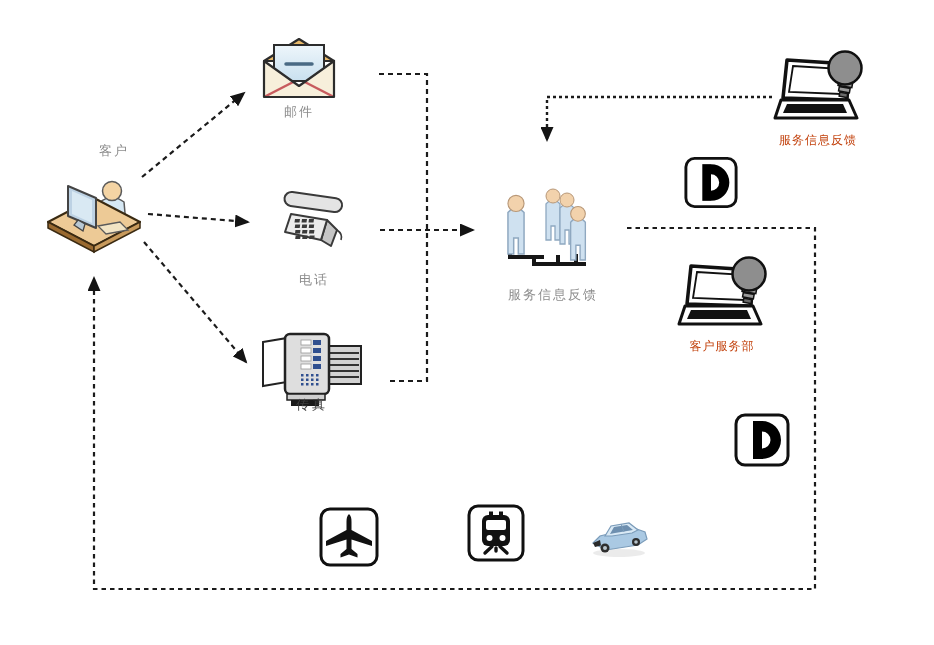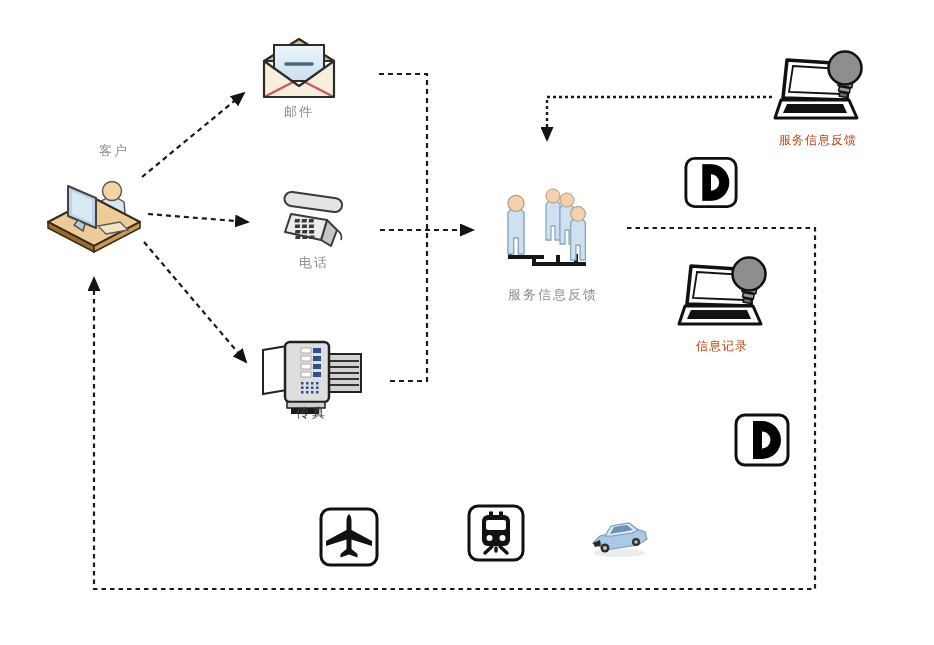--- a/index.html
+++ b/index.html
@@ -91,24 +91,24 @@
           <rect x="15" y="5.5" width="5" height="3.6"></rect>
         <rect x="2" y="11" width="5" height="3.6"></rect>
           <rect x="9" y="11" width="5" height="3.6"></rect>
           <rect x="16" y="11" width="5" height="3.6"></rect>
         <rect x="3" y="16.5" width="5" height="3.6"></rect>
           <rect x="10" y="16.5" width="5" height="3.6"></rect>
           <rect x="17" y="16.5" width="5" height="3.6"></rect>
       </g>
       <path d="M58,40 q6,4 4,10" fill="none" stroke="#3a3a3a" stroke-width="1.6"></path>
     </svg>
-    <div class="lbl" style="margin-top:4px;">电话</div>
-  </div>
-
-  <div class="node" style="left:260px;top:336px;width:104px;">
+    <div class="lbl" style="margin-top:21px;">电话</div>
+  </div>
+
+  <div class="node" style="left:260px;top:328px;width:104px;">
     <svg width="102" height="80" viewBox="0 0 102 80">
       <polygon points="2,14 26,10 26,54 2,58" fill="#ffffff" stroke="#222" stroke-width="2"></polygon>
       <rect x="66" y="18" width="34" height="38" fill="#d2d2d2" stroke="#222" stroke-width="2"></rect>
       <g stroke="#333" stroke-width="2">
         <line x1="68" y1="25" x2="98" y2="25"></line>
           <line x1="68" y1="31" x2="98" y2="31"></line>
         <line x1="68" y1="37" x2="98" y2="37"></line>
           <line x1="68" y1="43" x2="98" y2="43"></line>
         <line x1="68" y1="49" x2="98" y2="49"></line>
       </g>
@@ -195,21 +195,21 @@
       <polygon points="22,18 72,21 70,46 18,44" fill="#fff" stroke="#111" stroke-width="1.8"></polygon>
       <polygon points="10,52 78,52 86,70 4,70" fill="#fff" stroke="#111" stroke-width="3" stroke-linejoin="round"></polygon>
       <polygon points="16,56 72,56 76,65 12,65" fill="#111"></polygon>
       <g transform="rotate(10 74 38)">
         <rect x="67" y="34" width="14" height="4.5" fill="#9a9a9a" stroke="#111" stroke-width="1.5"></rect>
         <rect x="68.5" y="39.5" width="11" height="4.5" fill="#9a9a9a" stroke="#111" stroke-width="1.5"></rect>
         <rect x="70" y="45" width="8" height="4" fill="#6a6a6a" stroke="#111" stroke-width="1.5"></rect>
       </g>
       <circle cx="74" cy="20" r="16.5" fill="#8e8e8e" stroke="#111" stroke-width="2.5"></circle>
     </svg>
-    <div class="lbl red" style="margin-top:2px;">信息记录</div>
+    <div class="lbl red" style="margin-top:2px;">客户服务部</div>
   </div>
 
   <div class="node" style="left:733px;top:412px;">
     <svg width="58" height="56" viewBox="0 0 58 56">
       <rect x="3" y="3" width="52" height="50" rx="9" fill="#fff" stroke="#101010" stroke-width="3"></rect>
       <rect x="20" y="9" width="9" height="38" fill="#000"></rect>
       <path d="M29,9 a19,19 0 0 1 0,38 l0,-10.5 a8.5,8.5 0 0 0 0,-17 z" fill="#000"></path>
     </svg>
   </div>
 

